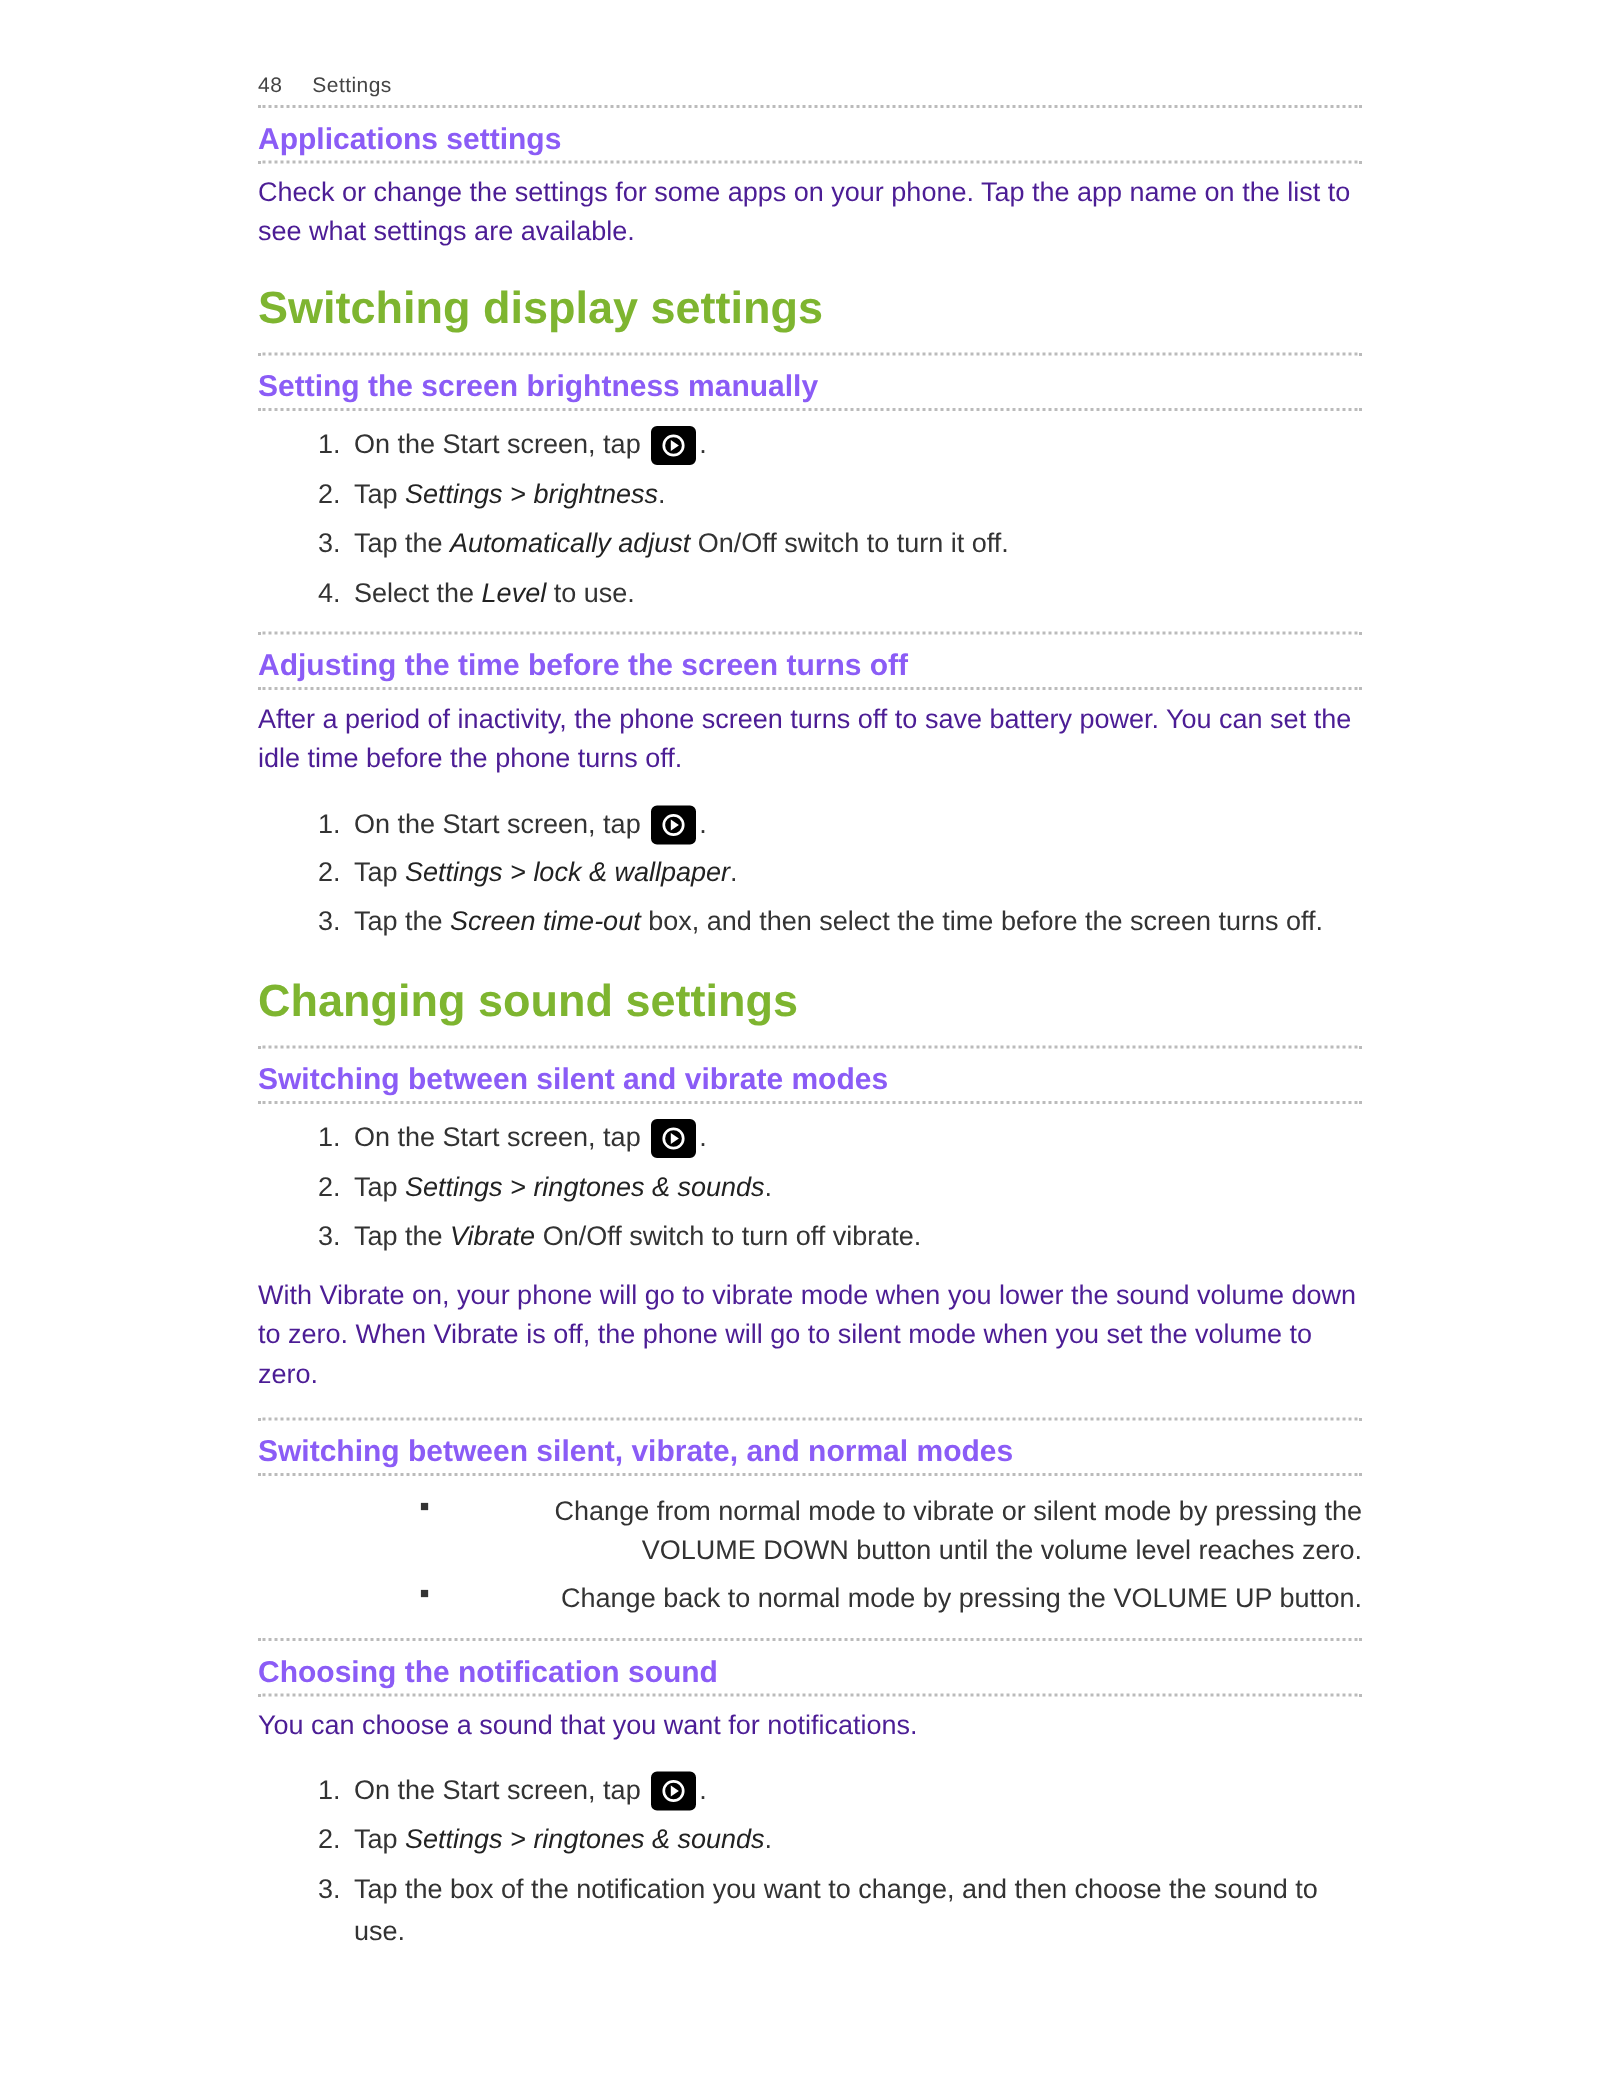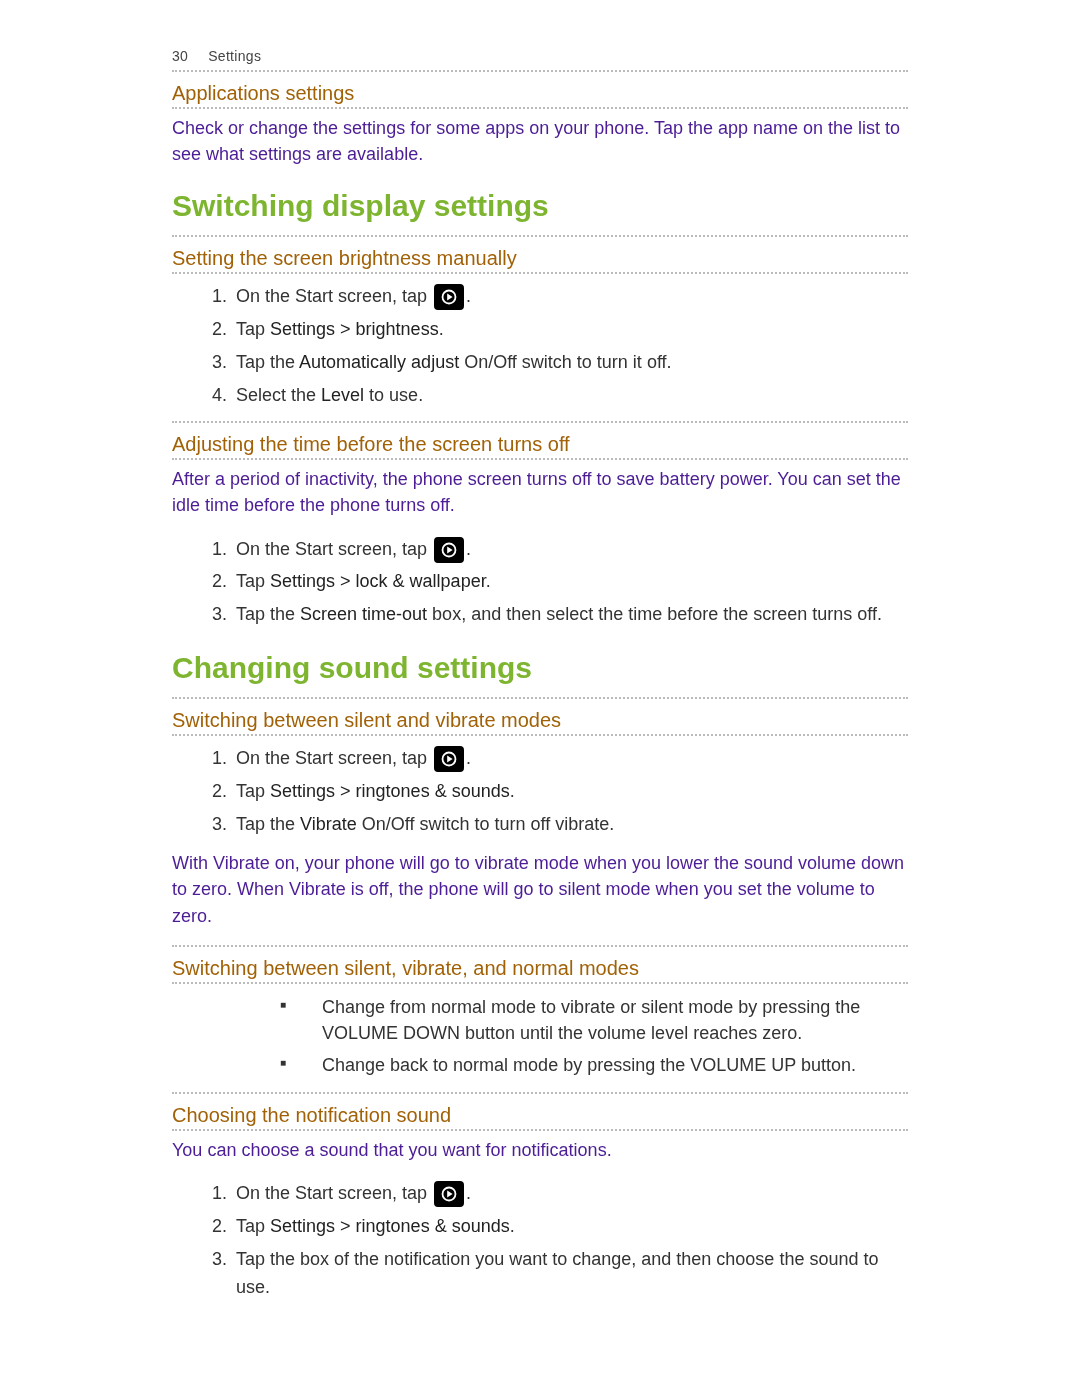--- a/index.html
+++ b/index.html
@@ -24,23 +24,23 @@
   .dotted-sep {
     border: none;
     border-top: 2px dotted #bbb;
     margin: 2px 0 10px 0;
     height: 0;
   }
   .dotted-sep.tight {
     margin: 2px 0 4px 0;
   }
   .sub-heading {
-    color: #a16207;
+    color: #8b5cf6;
     font-size: 20px;
-    font-weight: 400;
+    font-weight: 700;
     margin: 0 0 2px 0;
   }
   .body-text {
     font-size: 18px;
     line-height: 1.45;
     color: #4c1d95;
     margin: 6px 0 16px 0;
   }
   .big-heading {
     color: #7eb530;
@@ -58,36 +58,37 @@
     margin: 4px 12px;
     padding-left: 4px;
     line-height: 1.6;
   }
   ul.bullets {
     margin: 10px 0 14px 0;
     padding-left: 0;
     list-style: none;
     font-size: 18px;
     color: #333;
+    text-align: right;
   }
   ul.bullets > li {
     margin: 6px 0;
     padding-left: 150px;
     position: relative;
     line-height: 1.45;
   }
   ul.bullets > li::before {
     content: "■";
     position: absolute;
     left: 108px;
     top: 4px;
     font-size: 10px;
     color: #333;
   }
-  .em { color: #222; }
+  .em { color: #222; font-style: italic; }
   .arrow-icon {
     display: inline-flex;
     vertical-align: middle;
     width: 26px;
     height: 22px;
     border: 2px solid #000;
     border-radius: 4px;
     background: #000;
     align-items: center;
     justify-content: center;
@@ -100,21 +101,21 @@
     stroke-width: 2;
   }
   .arrow-head { fill: #fff; }
 </style>
 </head>
 <body>
 
 <div class="page">
 
   <div class="header-line">
-    <span class="pg">30</span>
+    <span class="pg">48</span>
     <span>Settings</span>
   </div>
   <hr class="dotted-sep">
 
   <div class="sub-heading">Applications settings</div>
   <hr class="dotted-sep tight">
   <div class="body-text">Check or change the settings for some apps on your phone. Tap the app name on the list to see what settings are available.</div>
 
   <div class="big-heading">Switching display settings</div>
   <hr class="dotted-sep">

